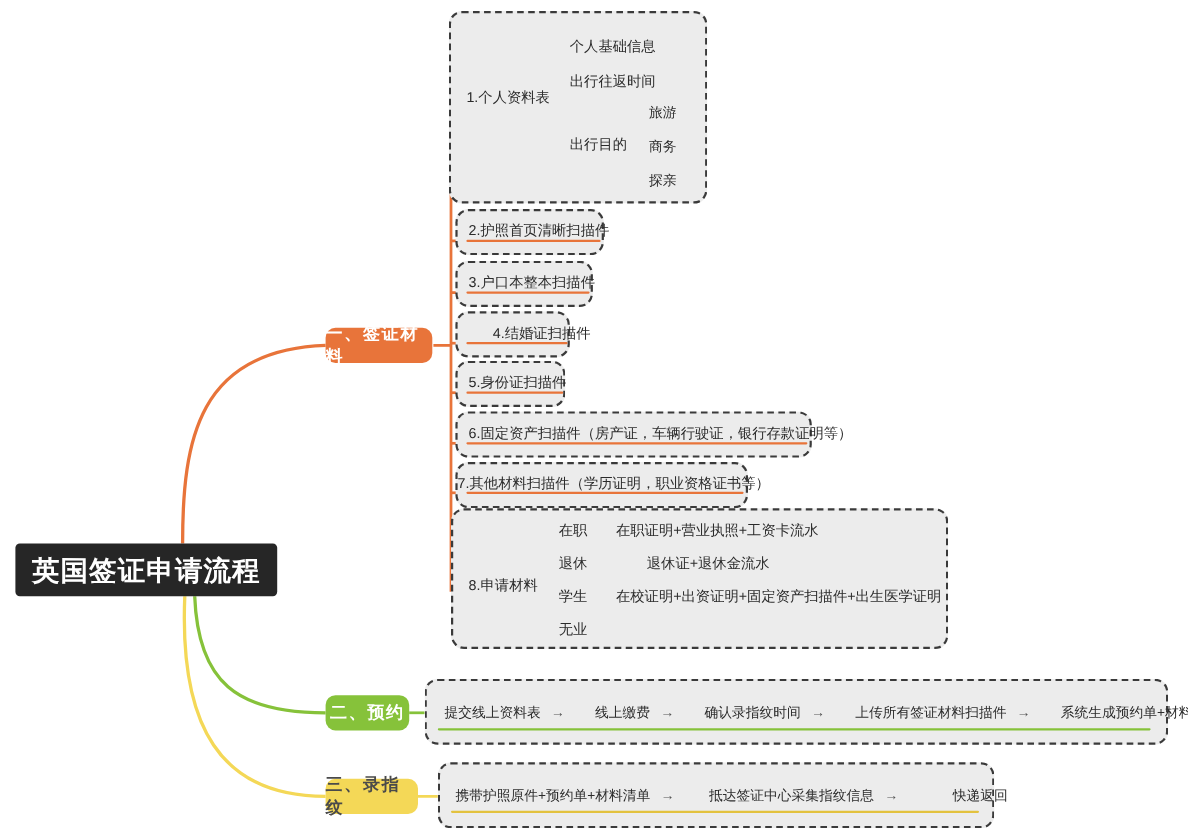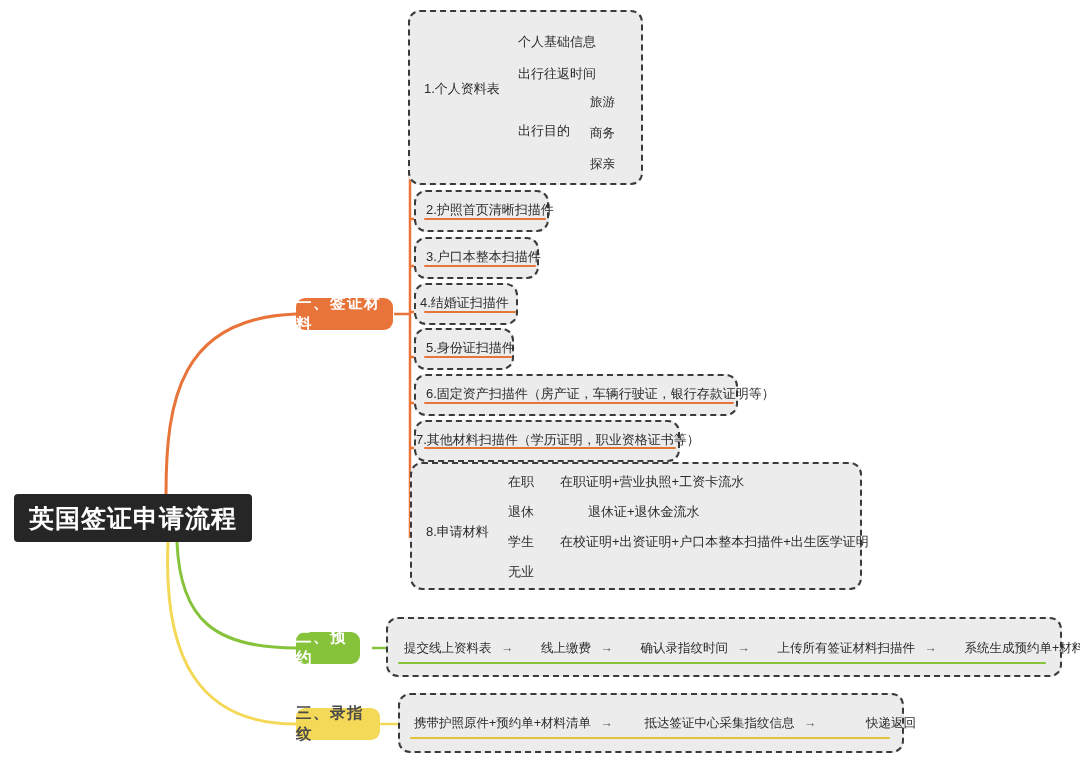--- a/index.html
+++ b/index.html
@@ -108,21 +108,21 @@
     <path d="M380,724 L398,724" fill="none" stroke="#F4D857" stroke-width="2.5"></path>
   </svg>
 
   <div class="root-node">
     <span>英国签证申请流程</span>
   </div>
 
   <div class="pill orange" style="left:296px;top:298px;width:97px;">
     <span>一、签证材料</span>
   </div>
-  <div class="pill green" style="left:296px;top:632px;width:64px;">
+  <div class="pill green" style="left:296px;top:632px;width:76px;">
     <span>二、预约</span>
   </div>
   <div class="pill yellow" style="left:296px;top:708px;width:84px;">
     <span>三、录指纹</span>
   </div>
 
   <div class="dbox" style="left:408px;top:10px;width:235px;height:175px;"></div>
 
   <div class="leaf" style="left:424px;top:82px;">1.个人资料表</div>
 
@@ -136,21 +136,21 @@
 
   <div class="dbox" style="left:414px;top:190px;width:135px;height:42px;"></div>
   <div class="leaf" style="left:426px;top:203px;">2.护照首页清晰扫描件</div>
   <div class="ul" style="left:424px;top:218px;width:122px;"></div>
 
   <div class="dbox" style="left:414px;top:237px;width:125px;height:42px;"></div>
   <div class="leaf" style="left:426px;top:250px;">3.户口本整本扫描件</div>
   <div class="ul" style="left:424px;top:265px;width:112px;"></div>
 
   <div class="dbox" style="left:414px;top:283px;width:104px;height:42px;"></div>
-  <div class="leaf" style="left:420px;top:296px;">4.结婚证扫描件</div>
+  <div class="leaf" style="left:448px;top:296px;">4.结婚证扫描件</div>
   <div class="ul" style="left:424px;top:311px;width:92px;"></div>
 
   <div class="dbox" style="left:414px;top:328px;width:100px;height:42px;"></div>
   <div class="leaf" style="left:426px;top:341px;">5.身份证扫描件</div>
   <div class="ul" style="left:424px;top:356px;width:88px;"></div>
 
   <div class="dbox" style="left:414px;top:374px;width:324px;height:42px;"></div>
   <div class="leaf" style="left:426px;top:387px;">6.固定资产扫描件（房产证，车辆行驶证，银行存款证明等）</div>
   <div class="ul" style="left:424px;top:402px;width:310px;"></div>
 
@@ -162,21 +162,21 @@
 
   <div class="leaf" style="left:426px;top:525px;">8.申请材料</div>
 
   <div class="leaf" style="left:508px;top:475px;">在职</div>
   <div class="leaf" style="left:560px;top:475px;">在职证明+营业执照+工资卡流水</div>
 
   <div class="leaf" style="left:508px;top:505px;">退休</div>
   <div class="leaf" style="left:588px;top:505px;">退休证+退休金流水</div>
 
   <div class="leaf" style="left:508px;top:535px;">学生</div>
-  <div class="leaf" style="left:560px;top:535px;">在校证明+出资证明+户口本整本扫描件+出生医学证明</div>
+  <div class="leaf" style="left:560px;top:535px;">在校证明+出资证明+固定资产扫描件+出生医学证明</div>
 
   <div class="leaf" style="left:508px;top:565px;">无业</div>
 
   <div class="dbox" style="left:386px;top:617px;width:676px;height:60px;"></div>
   <div class="flowrow" style="left:404px;top:640px;">
     <span>提交线上资料表</span>
     <span class="arrow">→</span>
     <span style="padding-left:18px;">线上缴费</span>
     <span class="arrow">→</span>
     <span style="padding-left:18px;">确认录指纹时间</span>

